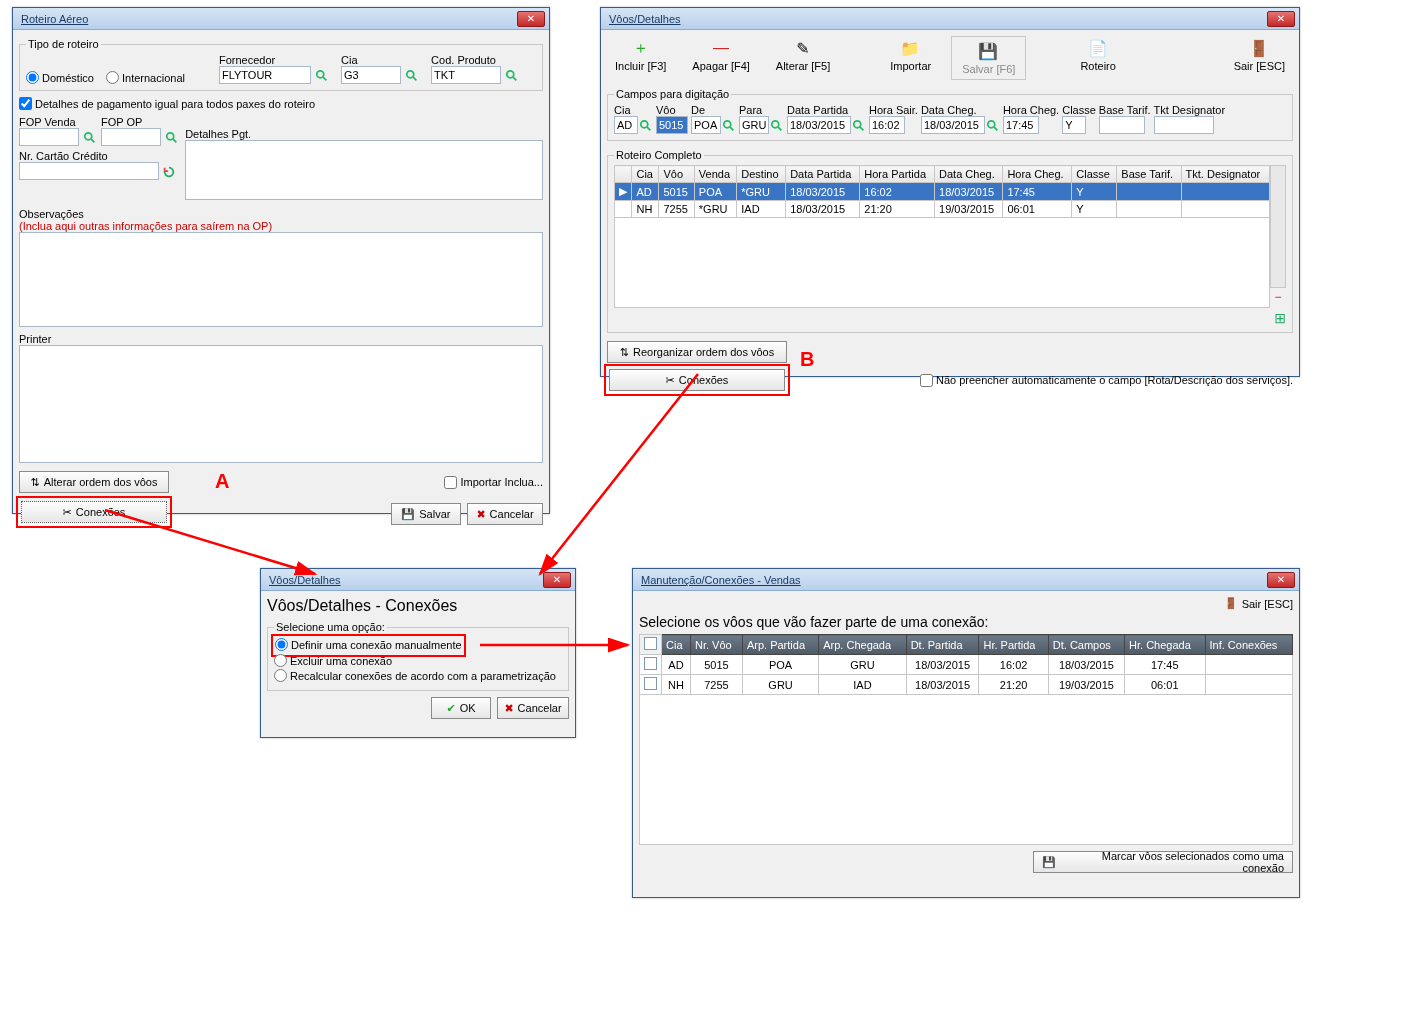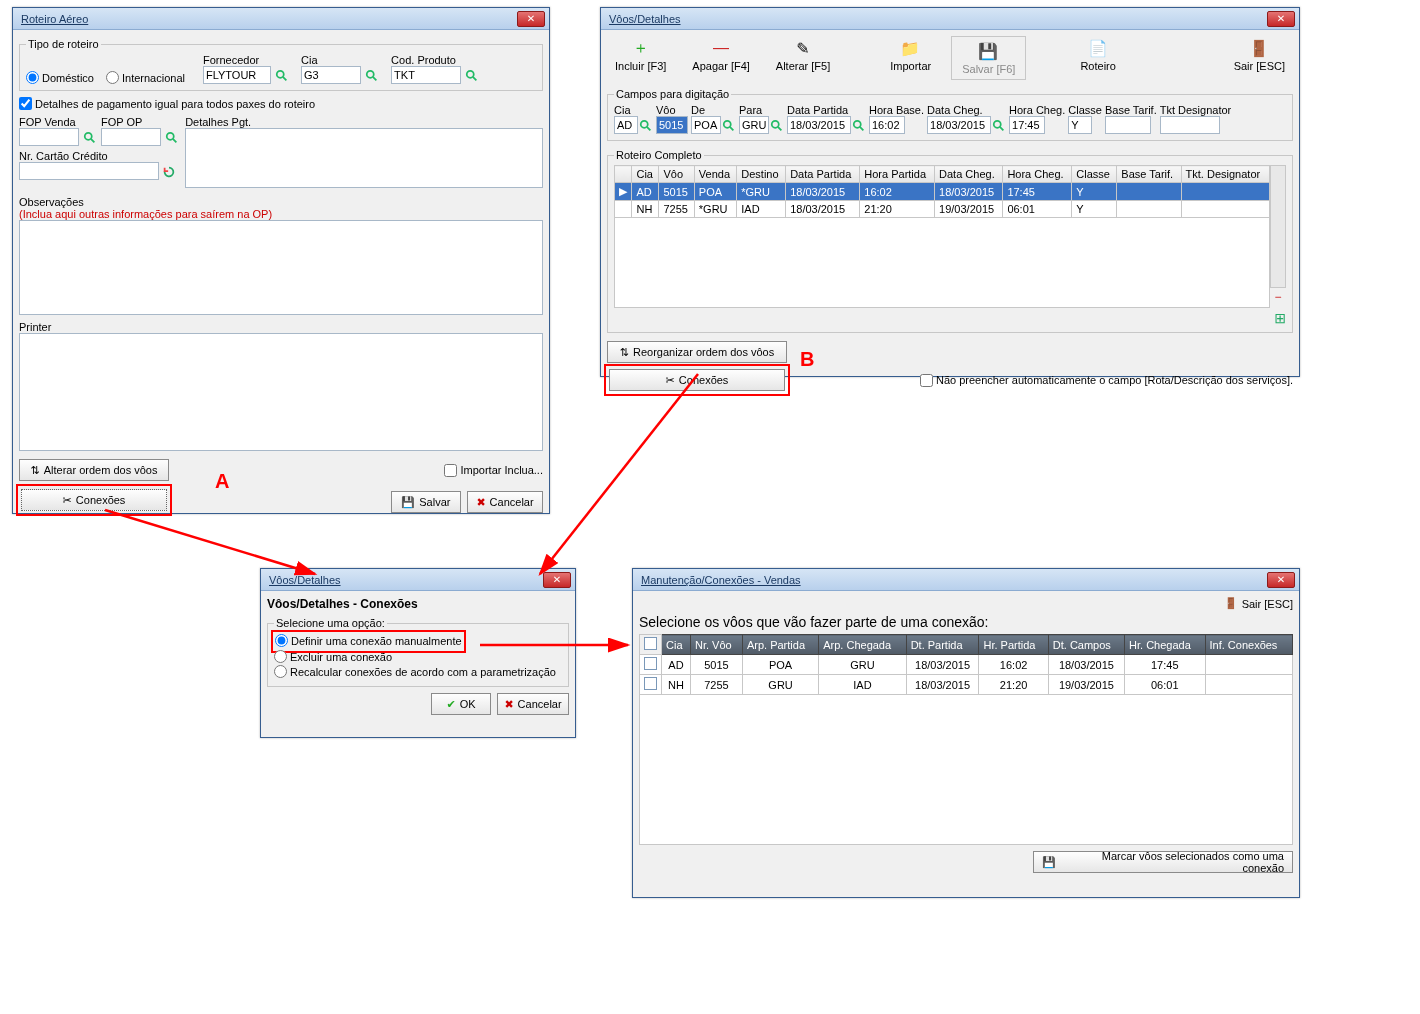--- a/index.html
+++ b/index.html
@@ -173,23 +173,23 @@
       <legend>Tipo de roteiro</legend>
       <div style="display:flex; align-items:flex-end; gap:12px;">
         <label class="radio">
             <input type="radio" checked="" style="">
             <span>Doméstico</span>
           </label>
         <label class="radio">
             <input type="radio" style="">
             <span>Internacional</span>
           </label>
-        <div style="margin-left:6px;">
+        <div style="margin-left:22px;">
           <span class="lbl">Fornecedor</span>
-          <input class="text-in" style="width: 68px;" value="FLYTOUR">
+          <input class="text-in" style="width: 92px;" value="FLYTOUR">
           <span class="search-ico"><svg viewBox="0 0 16 16">
                 <circle cx="6" cy="6" r="4" fill="none" stroke="#2b6" stroke-width="2"></circle>
                 <line x1="9" y1="9" x2="13" y2="13" stroke="#2b6" stroke-width="2"></line>
               </svg></span>
         </div>
         <div>
           <span class="lbl">Cia</span>
           <input class="text-in" style="width: 60px;" value="G3">
           <span class="search-ico"><svg viewBox="0 0 16 16">
                 <circle cx="6" cy="6" r="4" fill="none" stroke="#2b6" stroke-width="2"></circle>
@@ -234,21 +234,21 @@
         </div>
         <div>
           <span class="lbl">Nr. Cartão Crédito</span>
           <input class="text-in" style="width: 140px;">
           <span class="refresh-ico"><svg viewBox="0 0 16 16">
                 <path d="M8 3 a5 5 0 1 1 -4.9 4" fill="none" stroke="#2a6" stroke-width="2"></path>
                 <path d="M3 3 L3 7 L7 7" fill="none" stroke="#e44" stroke-width="2"></path>
               </svg></span>
         </div>
       </div>
-      <div style="flex:1;">
+      <div style="flex:1;margin-top:12px;">
         <span class="lbl">Detalhes Pgt.</span>
         <textarea class="textarea" style="height: 60px;"></textarea>
       </div>
     </div>
 
     <div style="margin-top:6px;">
       <span class="lbl">Observações</span>
       <span style="color:#c00;font-size:11px;">(Inclua aqui outras informações para saírem na OP)</span>
       <textarea class="textarea" style="height: 95px;"></textarea>
     </div>
@@ -343,21 +343,21 @@
                 <line x1="9" y1="9" x2="13" y2="13" stroke="#2b6" stroke-width="2"></line>
               </svg></span></div>
         <div><span class="lbl">Para</span><input class="text-in" style="width: 30px;" value="GRU"><span class="search-ico"><svg viewBox="0 0 16 16">
                 <circle cx="6" cy="6" r="4" fill="none" stroke="#2b6" stroke-width="2"></circle>
                 <line x1="9" y1="9" x2="13" y2="13" stroke="#2b6" stroke-width="2"></line>
               </svg></span></div>
         <div><span class="lbl">Data Partida</span><input class="text-in" style="width: 64px;" value="18/03/2015"><span class="search-ico"><svg viewBox="0 0 16 16">
                 <circle cx="6" cy="6" r="4" fill="none" stroke="#2b6" stroke-width="2"></circle>
                 <line x1="9" y1="9" x2="13" y2="13" stroke="#2b6" stroke-width="2"></line>
               </svg></span></div>
-        <div><span class="lbl">Hora Base.</span><input class="text-in" style="width: 36px;" value="16:02"></div>
+        <div><span class="lbl">Hora Sair.</span><input class="text-in" style="width: 36px;" value="16:02"></div>
         <div><span class="lbl">Data Cheg.</span><input class="text-in" style="width: 64px;" value="18/03/2015"><span class="search-ico"><svg viewBox="0 0 16 16">
                 <circle cx="6" cy="6" r="4" fill="none" stroke="#2b6" stroke-width="2"></circle>
                 <line x1="9" y1="9" x2="13" y2="13" stroke="#2b6" stroke-width="2"></line>
               </svg></span></div>
         <div><span class="lbl">Hora Cheg.</span><input class="text-in" style="width: 36px;" value="17:45"></div>
         <div><span class="lbl">Classe</span><input class="text-in" style="width: 24px;" value="Y"></div>
         <div><span class="lbl">Base Tarif.</span><input class="text-in" style="width: 46px;"></div>
         <div><span class="lbl">Tkt Designator</span><input class="text-in" style="width: 60px;"></div>
       </div>
     </fieldset>
@@ -448,21 +448,21 @@
     </div>
   </div>
 </div>
 
 <div class="window" style="left:260px; top:568px; width:316px; height:170px;">
   <div class="titlebar">
     <span class="title">Vôos/Detalhes</span>
     <div class="close-btn">✕</div>
   </div>
   <div class="window-body">
-    <div style="font-size:12px;margin-bottom:6px;font-weight:bold;">Vôos/Detalhes - Conexões</div>
+    <div style="font-size:16px;margin-bottom:6px;">Vôos/Detalhes - Conexões</div>
     <fieldset>
       <legend>Selecione uma opção:</legend>
       <div class="outlined-red" style="padding:1px;display:inline-block;">
         <label class="radio">
             <input type="radio" checked="" style="">
             <span>Definir uma conexão manualmente</span>
           </label>
       </div><br>
       <label class="radio">
           <input type="radio" style="">

